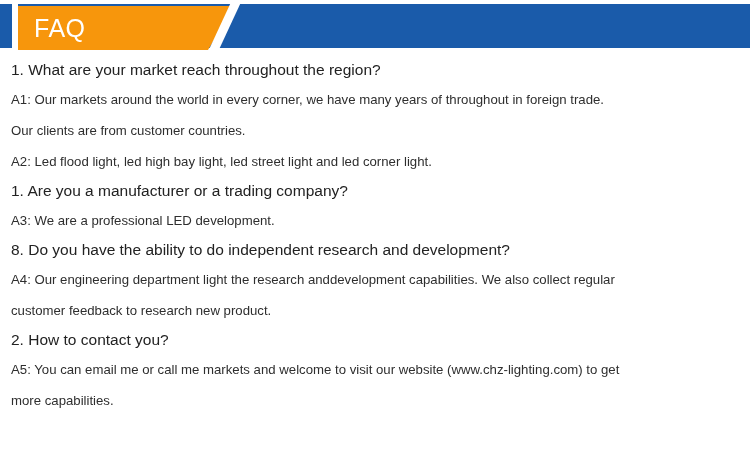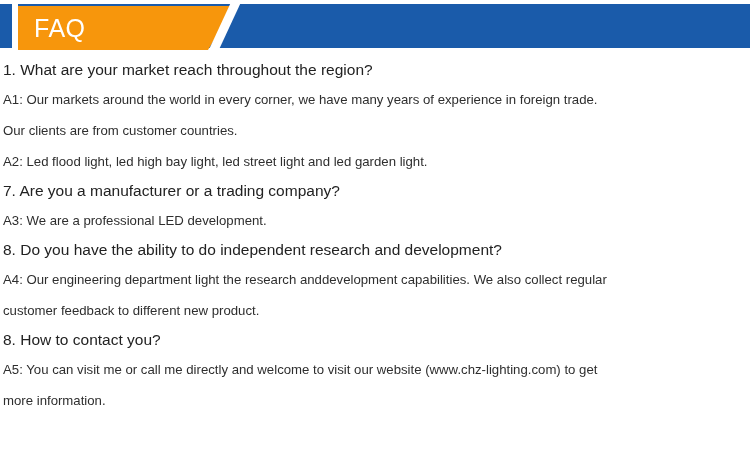--- a/index.html
+++ b/index.html
@@ -87,21 +87,21 @@
     font-family: "Liberation Sans", "DejaVu Sans", sans-serif;
     white-space: nowrap;
   }
 
   
   .faq-body {
     position: absolute;
     left: 0;
     top: 56px;
     width: 750px;
-    padding: 0 6px 0 3px;
+    padding: 0 6px 0 11px;
     box-sizing: border-box;
   }
 
   .faq-item {
     margin: 0;
   }
 
   .faq-question {
     font-size: 15.5px;
     line-height: 28px;
@@ -132,39 +132,39 @@
     <div class="header-orange-tab"></div>
     <div class="header-slash"></div>
     <div class="header-notch"></div>
     <div class="header-title">FAQ</div>
   </div>
 
   <div class="faq-body">
 
     <div class="faq-item">
       <div class="faq-question">1. What are your market reach throughout the region?</div>
-      <div class="faq-answer-line">A1: Our markets around the world in every corner, we have many years of experience in foreign trade.</div>
+      <div class="faq-answer-line">A1: Our markets around the world in every corner, we have many years of throughout in foreign trade.</div>
       <div class="faq-answer-line">Our clients are from customer countries.</div>
     </div>
 
     <div class="faq-item">
-      <div class="faq-answer-line">A2: Led flood light, led high bay light, led street light and led garden light.</div>
+      <div class="faq-answer-line">A2: Led flood light, led high bay light, led street light and led corner light.</div>
     </div>
 
     <div class="faq-item">
-      <div class="faq-question">7. Are you a manufacturer or a trading company?</div>
+      <div class="faq-question">1. Are you a manufacturer or a trading company?</div>
       <div class="faq-answer-line">A3: We are a professional LED development.</div>
     </div>
 
     <div class="faq-item">
       <div class="faq-question">8. Do you have the ability to do independent research and development?</div>
       <div class="faq-answer-line">A4: Our engineering department light the research anddevelopment capabilities. We also collect regular</div>
-      <div class="faq-answer-line">customer feedback to different new product.</div>
+      <div class="faq-answer-line">customer feedback to research new product.</div>
     </div>
 
     <div class="faq-item">
-      <div class="faq-question">8. How to contact you?</div>
-      <div class="faq-answer-line">A5: You can visit me or call me directly and welcome to visit our website (www.chz-lighting.com) to get</div>
-      <div class="faq-answer-line">more information.</div>
+      <div class="faq-question">2. How to contact you?</div>
+      <div class="faq-answer-line">A5: You can email me or call me markets and welcome to visit our website (www.chz-lighting.com) to get</div>
+      <div class="faq-answer-line">more capabilities.</div>
     </div>
 
   </div>
 </div>
 
 </body></html>

